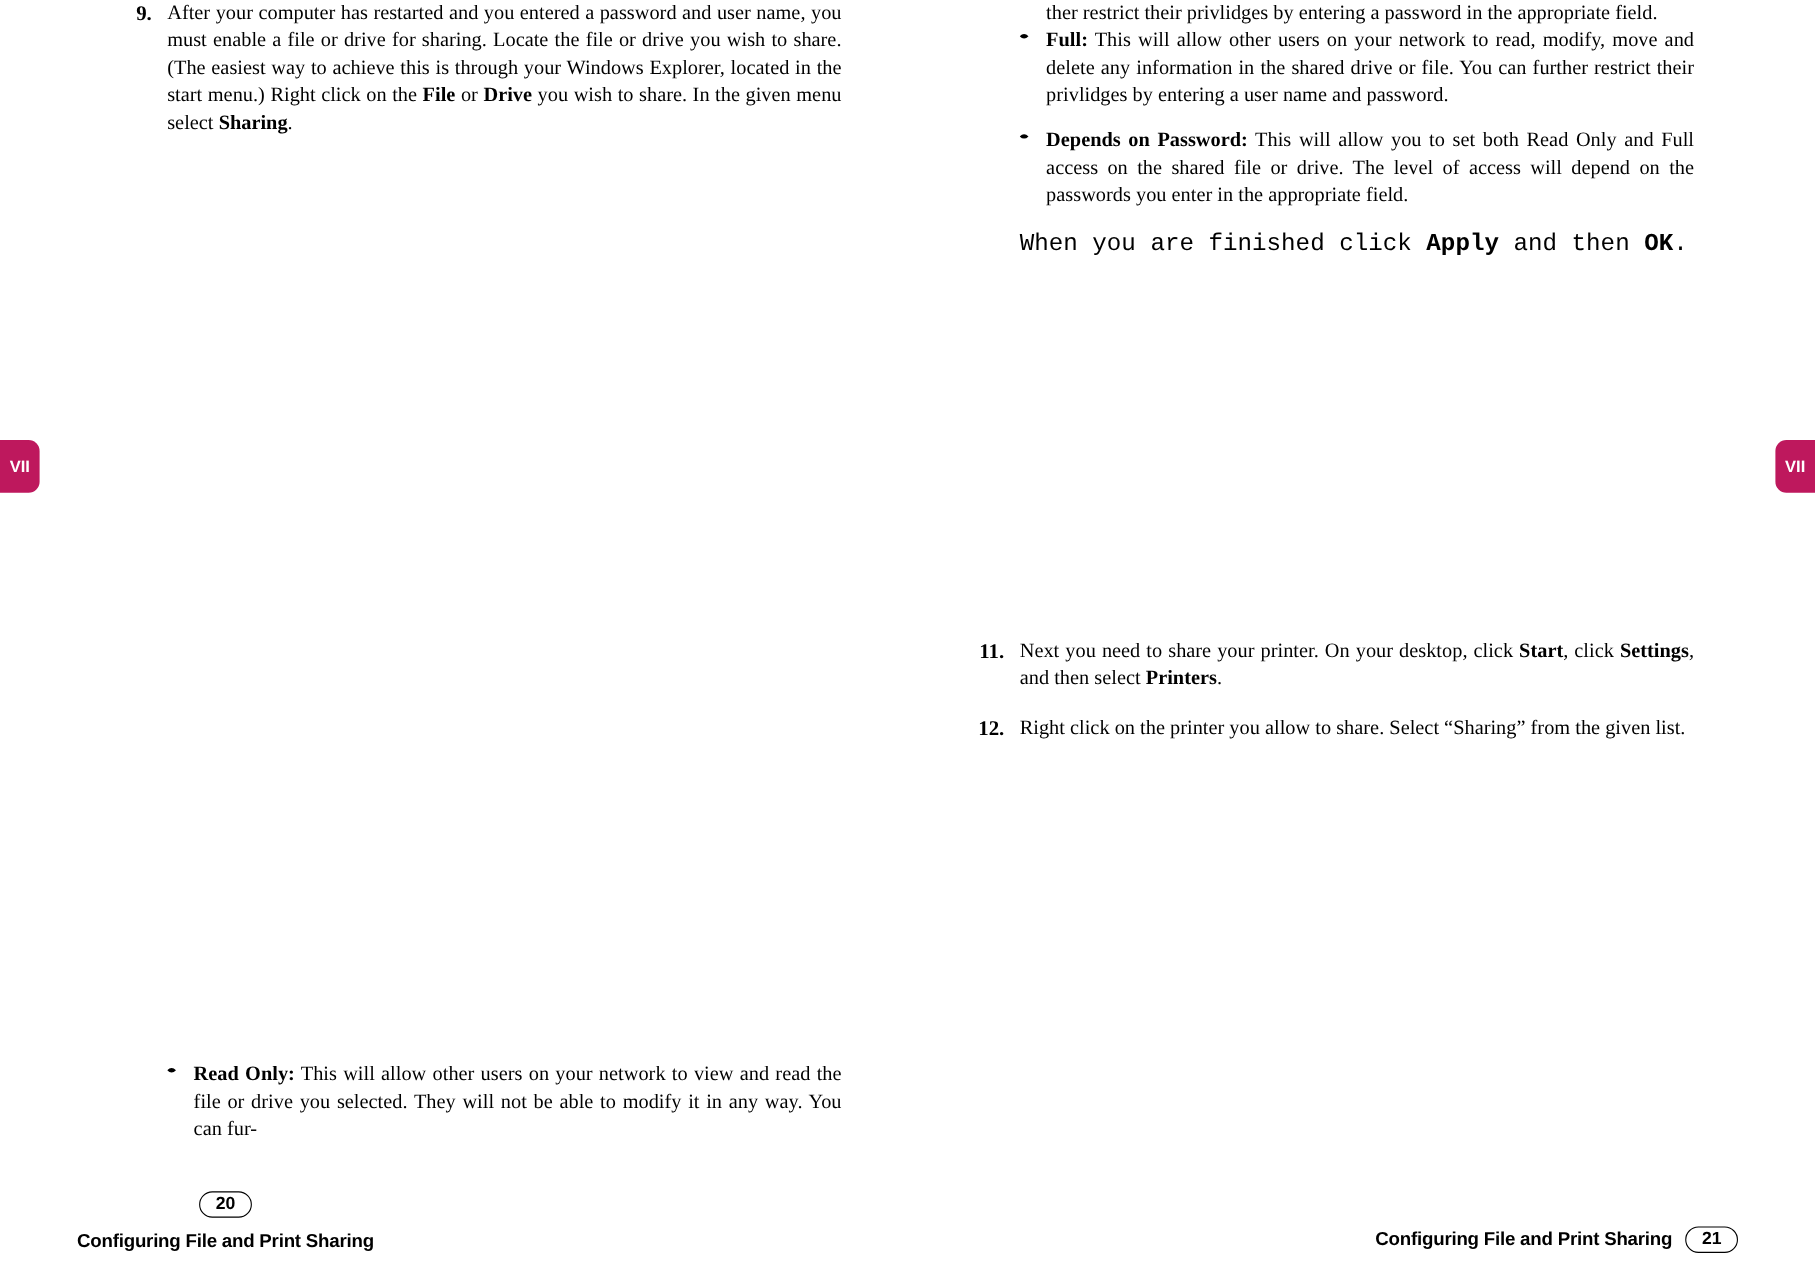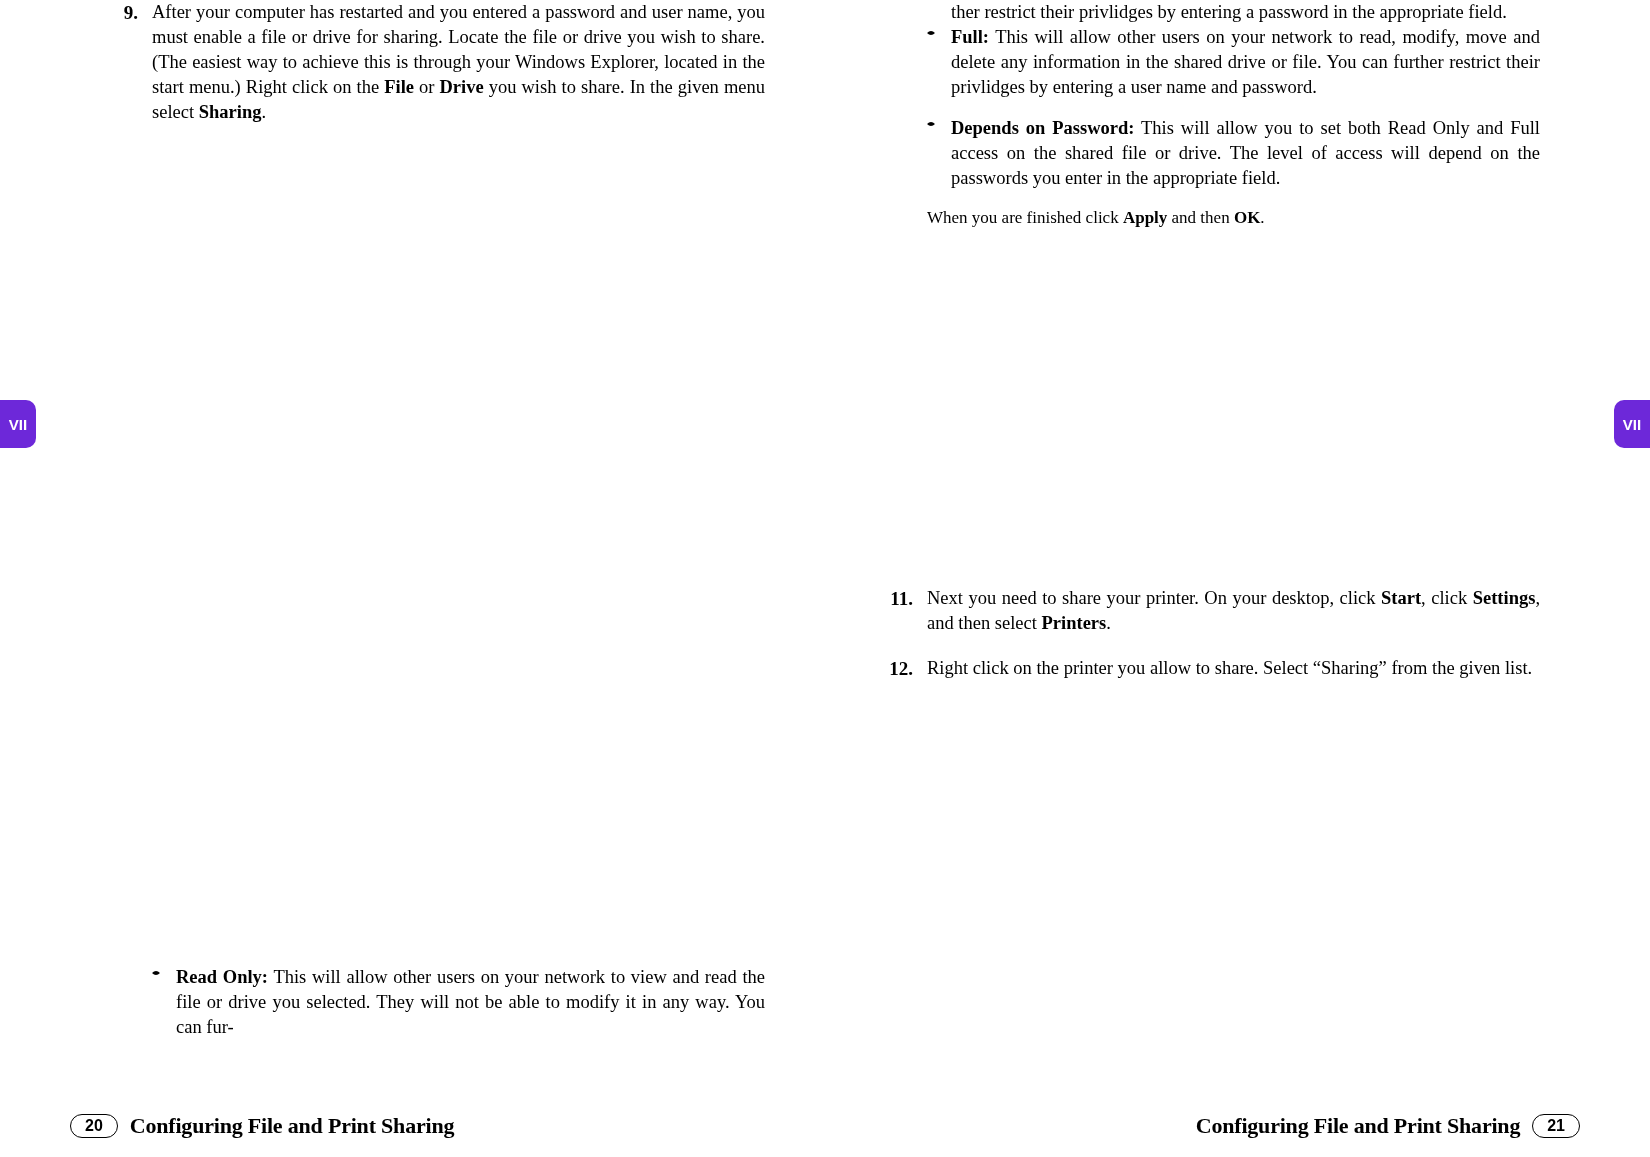--- a/index.html
+++ b/index.html
@@ -55,63 +55,65 @@
     .bullet-icon {
       width: 24px;
       flex-shrink: 0;
       padding-top: 3px;
     }
     .bullet-icon svg { display: block; }
     .bullet-body { flex: 1; }
     .bold { font-weight: bold; }
     .closing {
       margin-left: 42px;
-      font-size: 17px;
-      line-height: 1.35;
-      margin-bottom: 16px;
+      font-size: 22px;
+      line-height: 1.35;
+      margin-bottom: 4px;
       margin-top: 4px;
+      font-family: Liberation Mono, monospace;
     }
     .side-tab {
       position: absolute;
-      background: #6d28d9;
+      background: #be185d;
       color: #fff;
       font-family: Arial, Helvetica, sans-serif;
       font-weight: bold;
       font-size: 15px;
       width: 36px;
       height: 48px;
       display: flex;
       align-items: center;
       justify-content: center;
       top: 400px;
     }
     .side-tab-left { left: 0; border-radius: 0 10px 10px 0; }
     .side-tab-right { right: 0; border-radius: 10px 0 0 10px; }
     .footer {
       position: absolute;
       bottom: 18px;
       display: flex;
       align-items: center;
       gap: 12px;
       font-family: Arial, Helvetica, sans-serif;
+      flex-direction: column;
     }
     .footer-left { left: 70px; }
     .footer-right { right: 70px; flex-direction: row; }
     .page-num-badge {
       border: 1.5px solid #000;
       border-radius: 14px;
       padding: 2px 14px;
       font-weight: bold;
       font-size: 16px;
       font-family: Arial, Helvetica, sans-serif;
     }
     .footer-title {
       font-weight: bold;
-      font-size: 22px;
-      font-family: Liberation Serif, serif;
+      font-size: 17px;
+      font-family: Liberation Sans, sans-serif;
       letter-spacing: -0.2px;
     }
     .cont-para {
       margin-left: 66px;
       font-size: 18.5px;
       line-height: 1.35;
       text-align: justify;
     }
   </style>
 </head>

